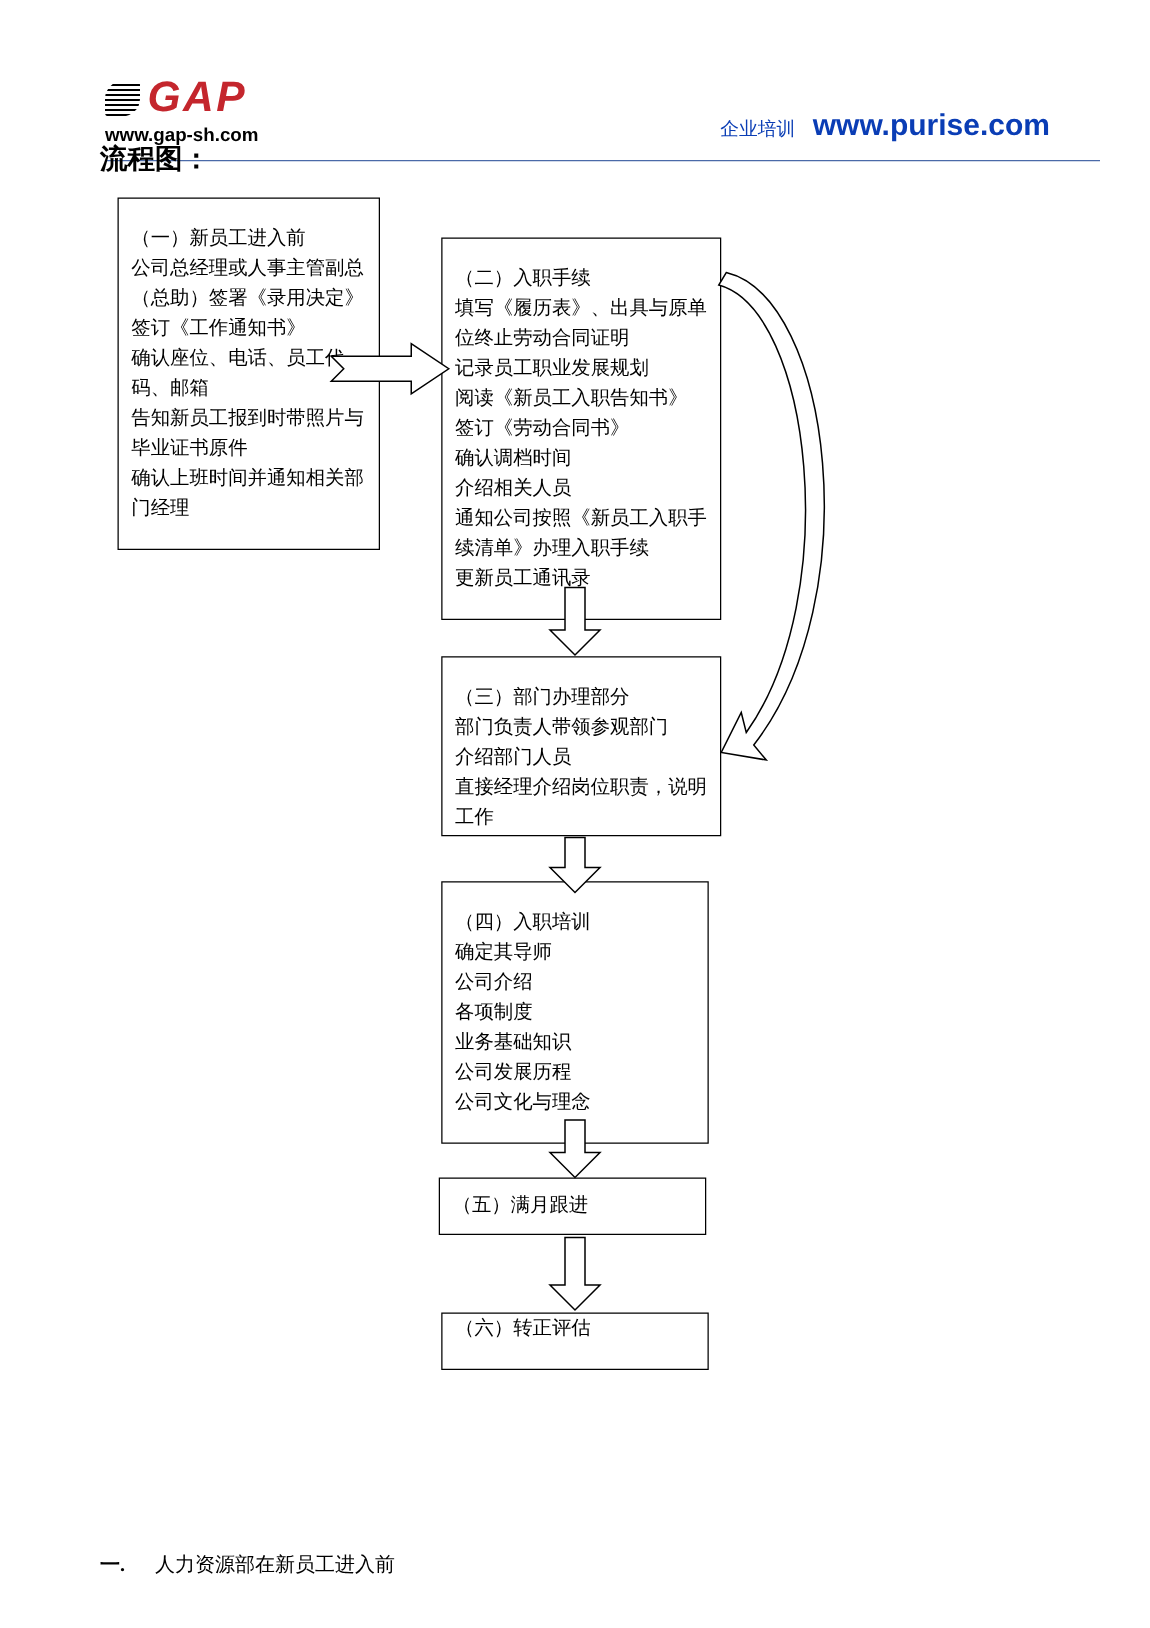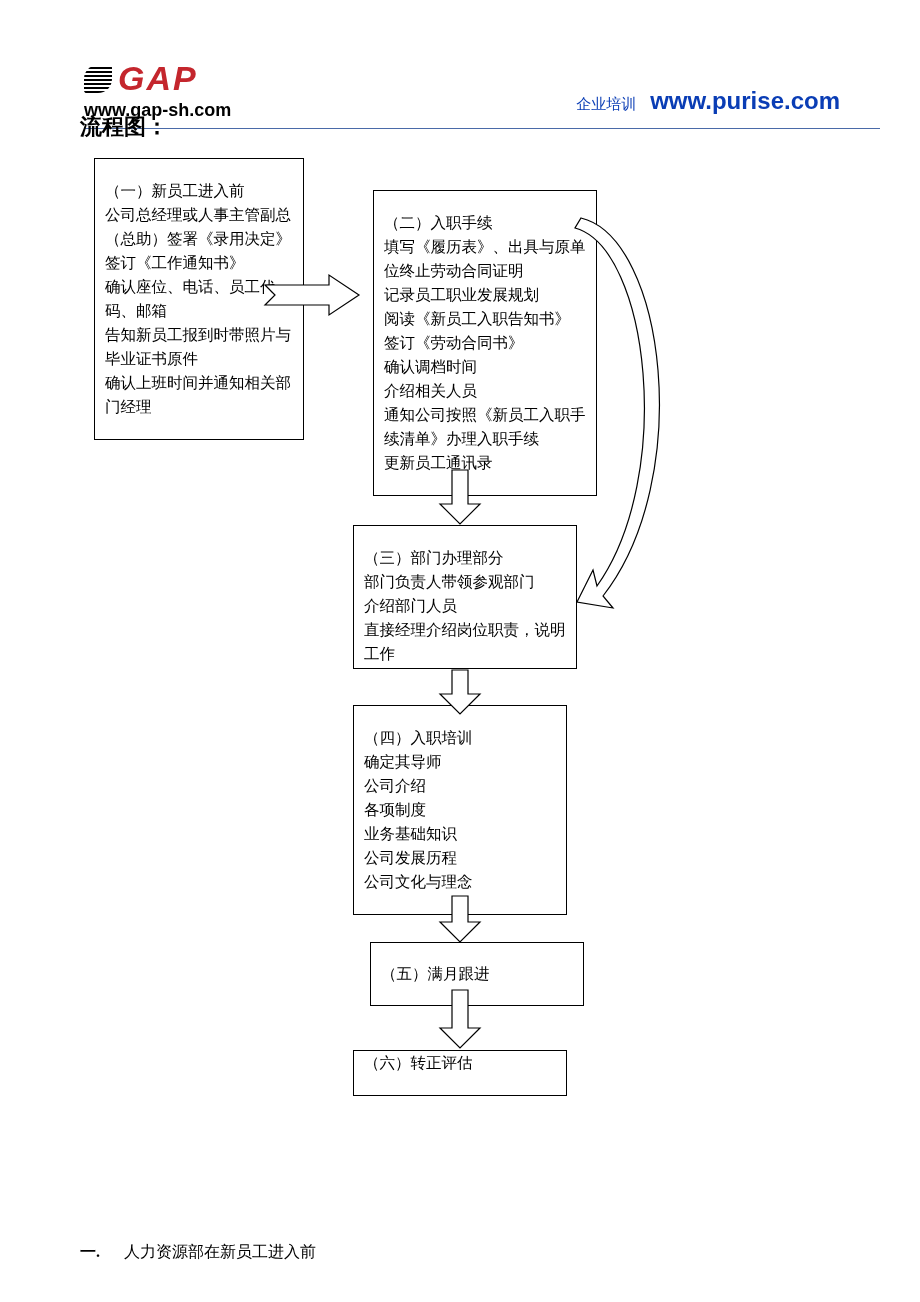--- a/index.html
+++ b/index.html
@@ -34,21 +34,21 @@
     .logo-text {
       font-family: Arial, sans-serif;
       font-size: 34px;
       font-weight: 900;
       font-style: italic;
       color: #c4262d;
       letter-spacing: 2px;
     }
     .logo-url {
       font-family: Arial, sans-serif;
-      font-size: 18px;
+      font-size: 15px;
       color: #000;
       font-weight: bold;
       margin-top: 2px;
     }
     .hdr-right {
       display: flex;
       align-items: baseline;
       gap: 14px;
       margin-top: 28px;
       margin-right: 40px;
@@ -70,24 +70,24 @@
     .box {
       position: absolute;
       border: 1.2px solid #000;
       background: #fff;
       padding: 20px 10px;
       line-height: 1.55;
       font-size: 15.5px;
     }
     .box p { margin: 0; }
     #box1 { left: 94px;  top: 158px; width: 210px; }
-    #box2 { left: 373px; top: 190px; width: 224px; }
+    #box2 { left: 353px; top: 190px; width: 224px; }
     #box3 { left: 353px; top: 525px; width: 224px; height: 144px; }
     #box4 { left: 353px; top: 705px; width: 214px; }
-    #box5 { left: 370px; top: 942px; width: 214px; height: 64px; display:flex; align-items:center; }
+    #box5 { left: 351px; top: 942px; width: 214px; height: 46px; display:flex; align-items:center; }
     #box6 { left: 353px; top: 1050px; width: 214px; height: 46px; display:flex; align-items:flex-end; }
 
     svg.arrow { position: absolute; overflow: visible; }
     .arrow-shape { fill: #fff; stroke: #000; stroke-width: 1.2; }
 
     .footer-sec {
       position: absolute;
       left: 80px;
       top: 1242px;
       display: flex;

